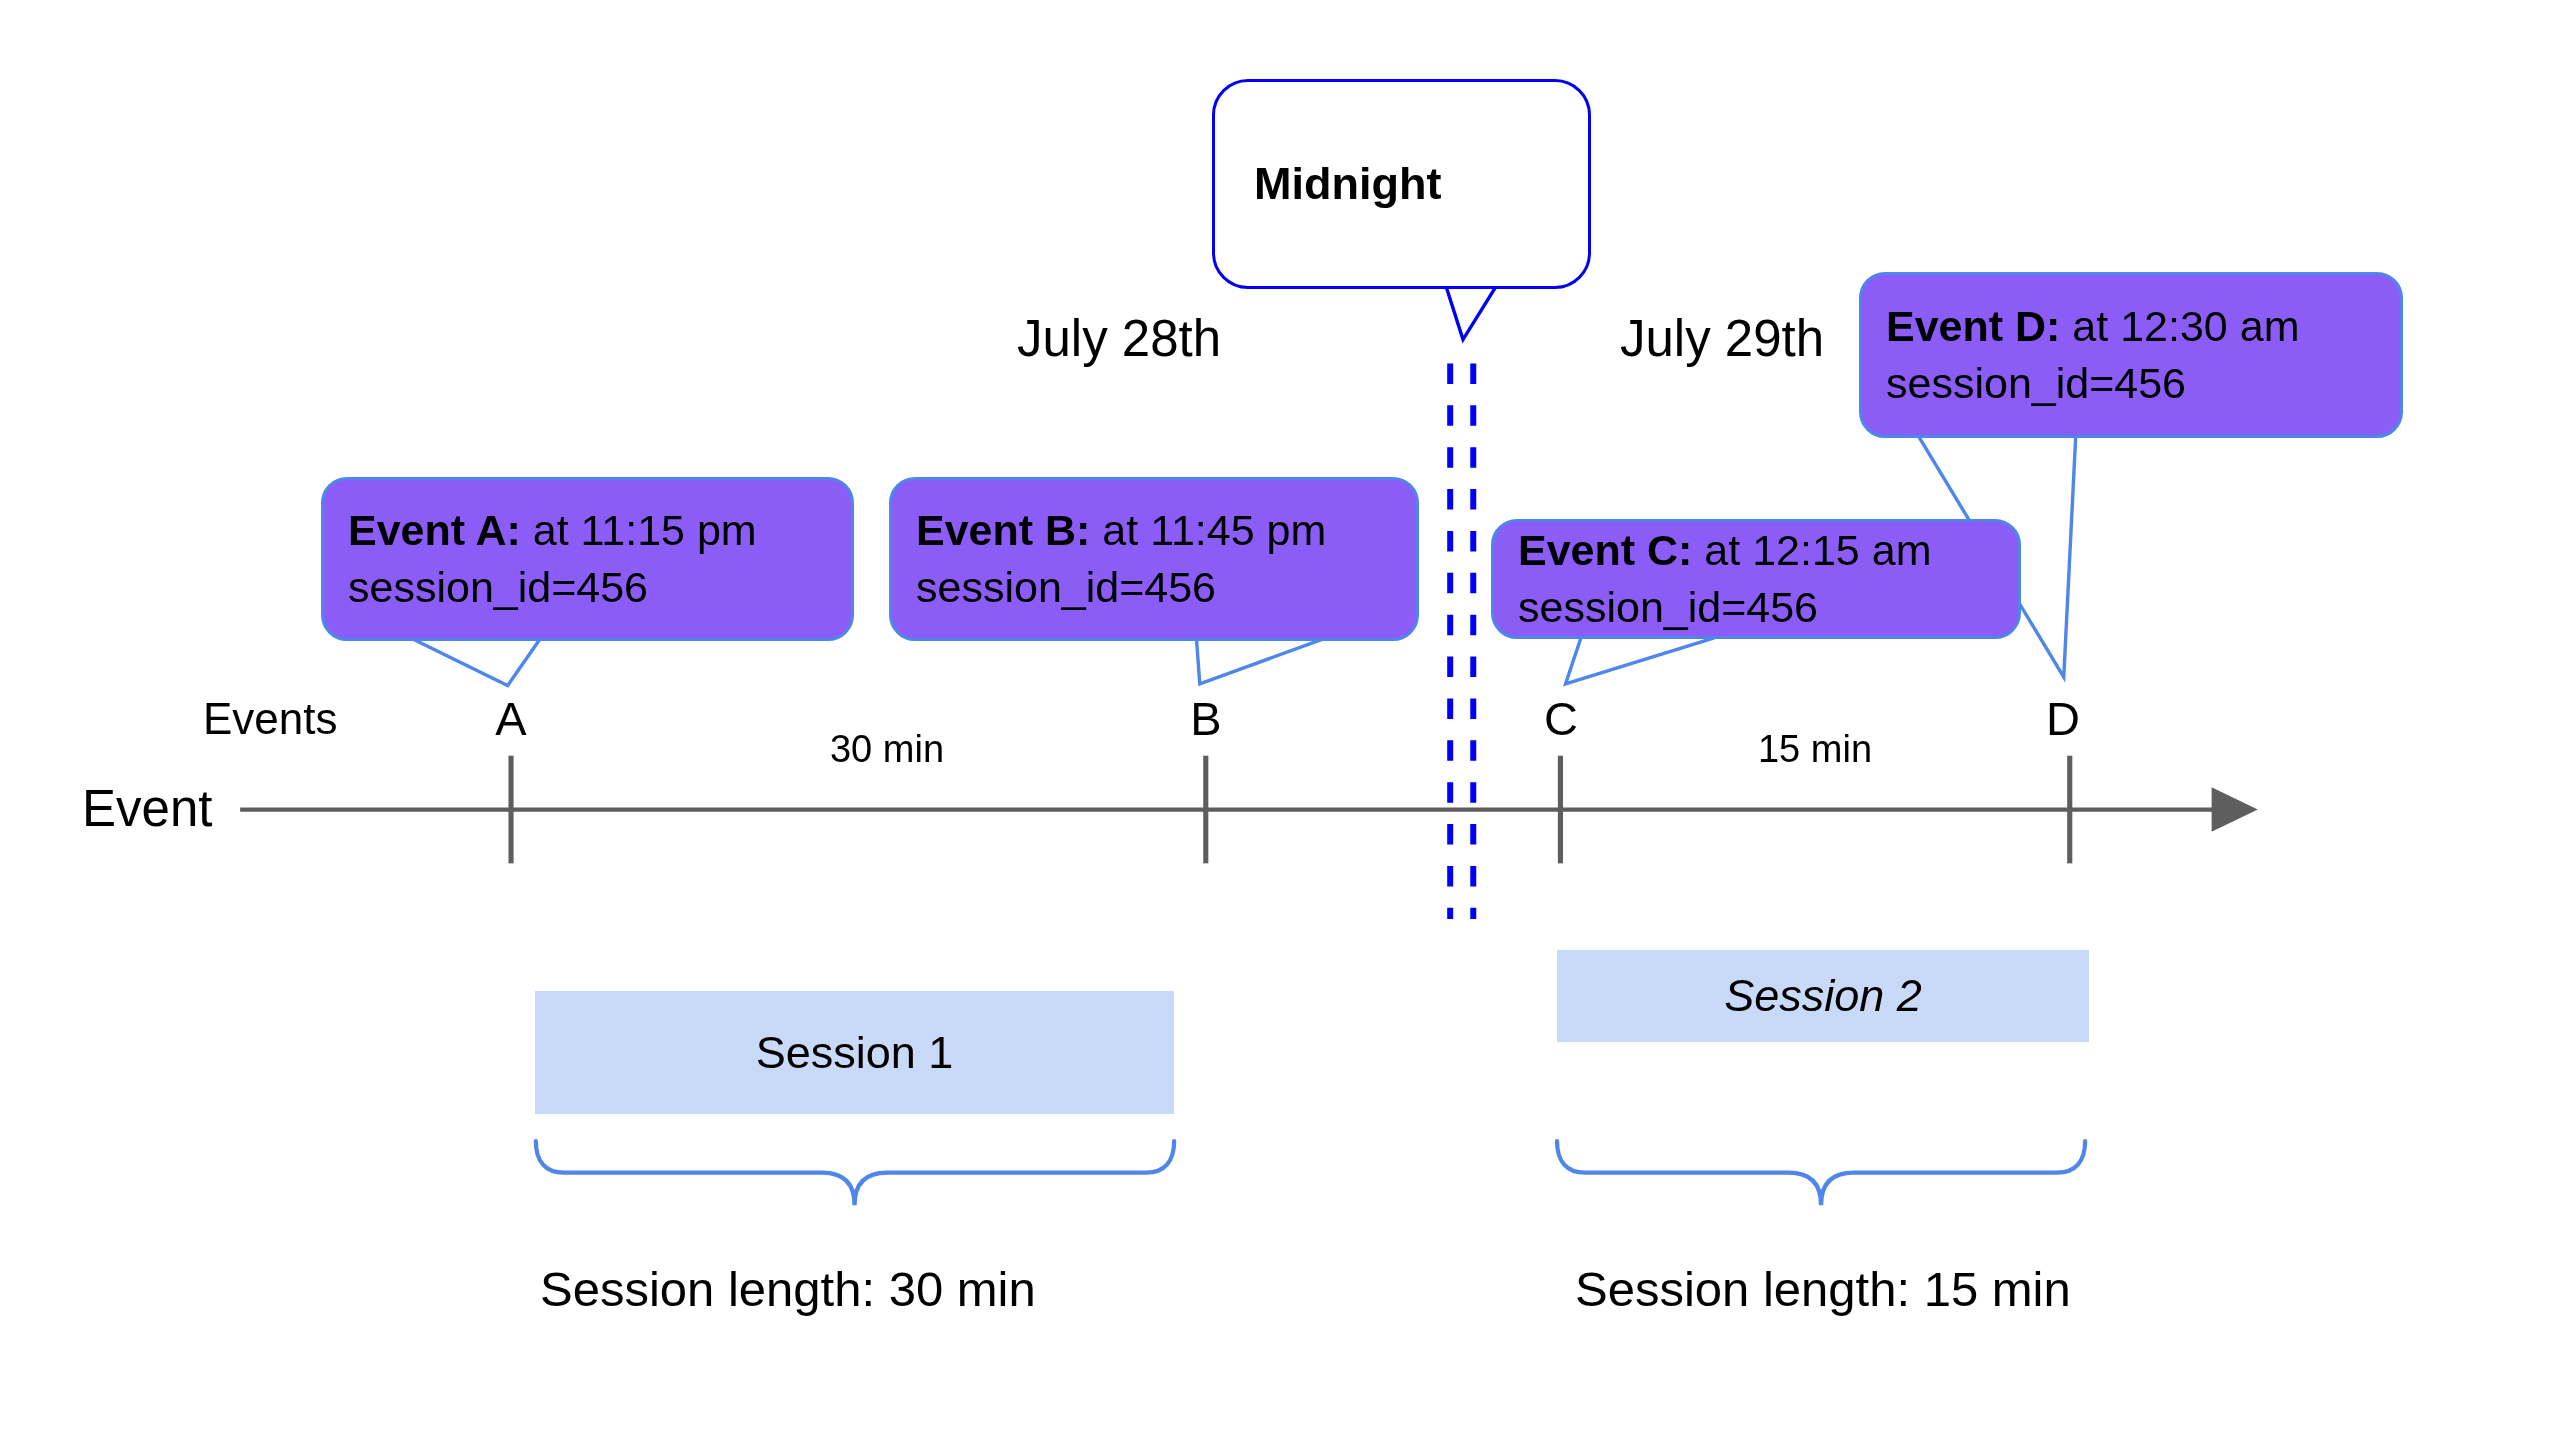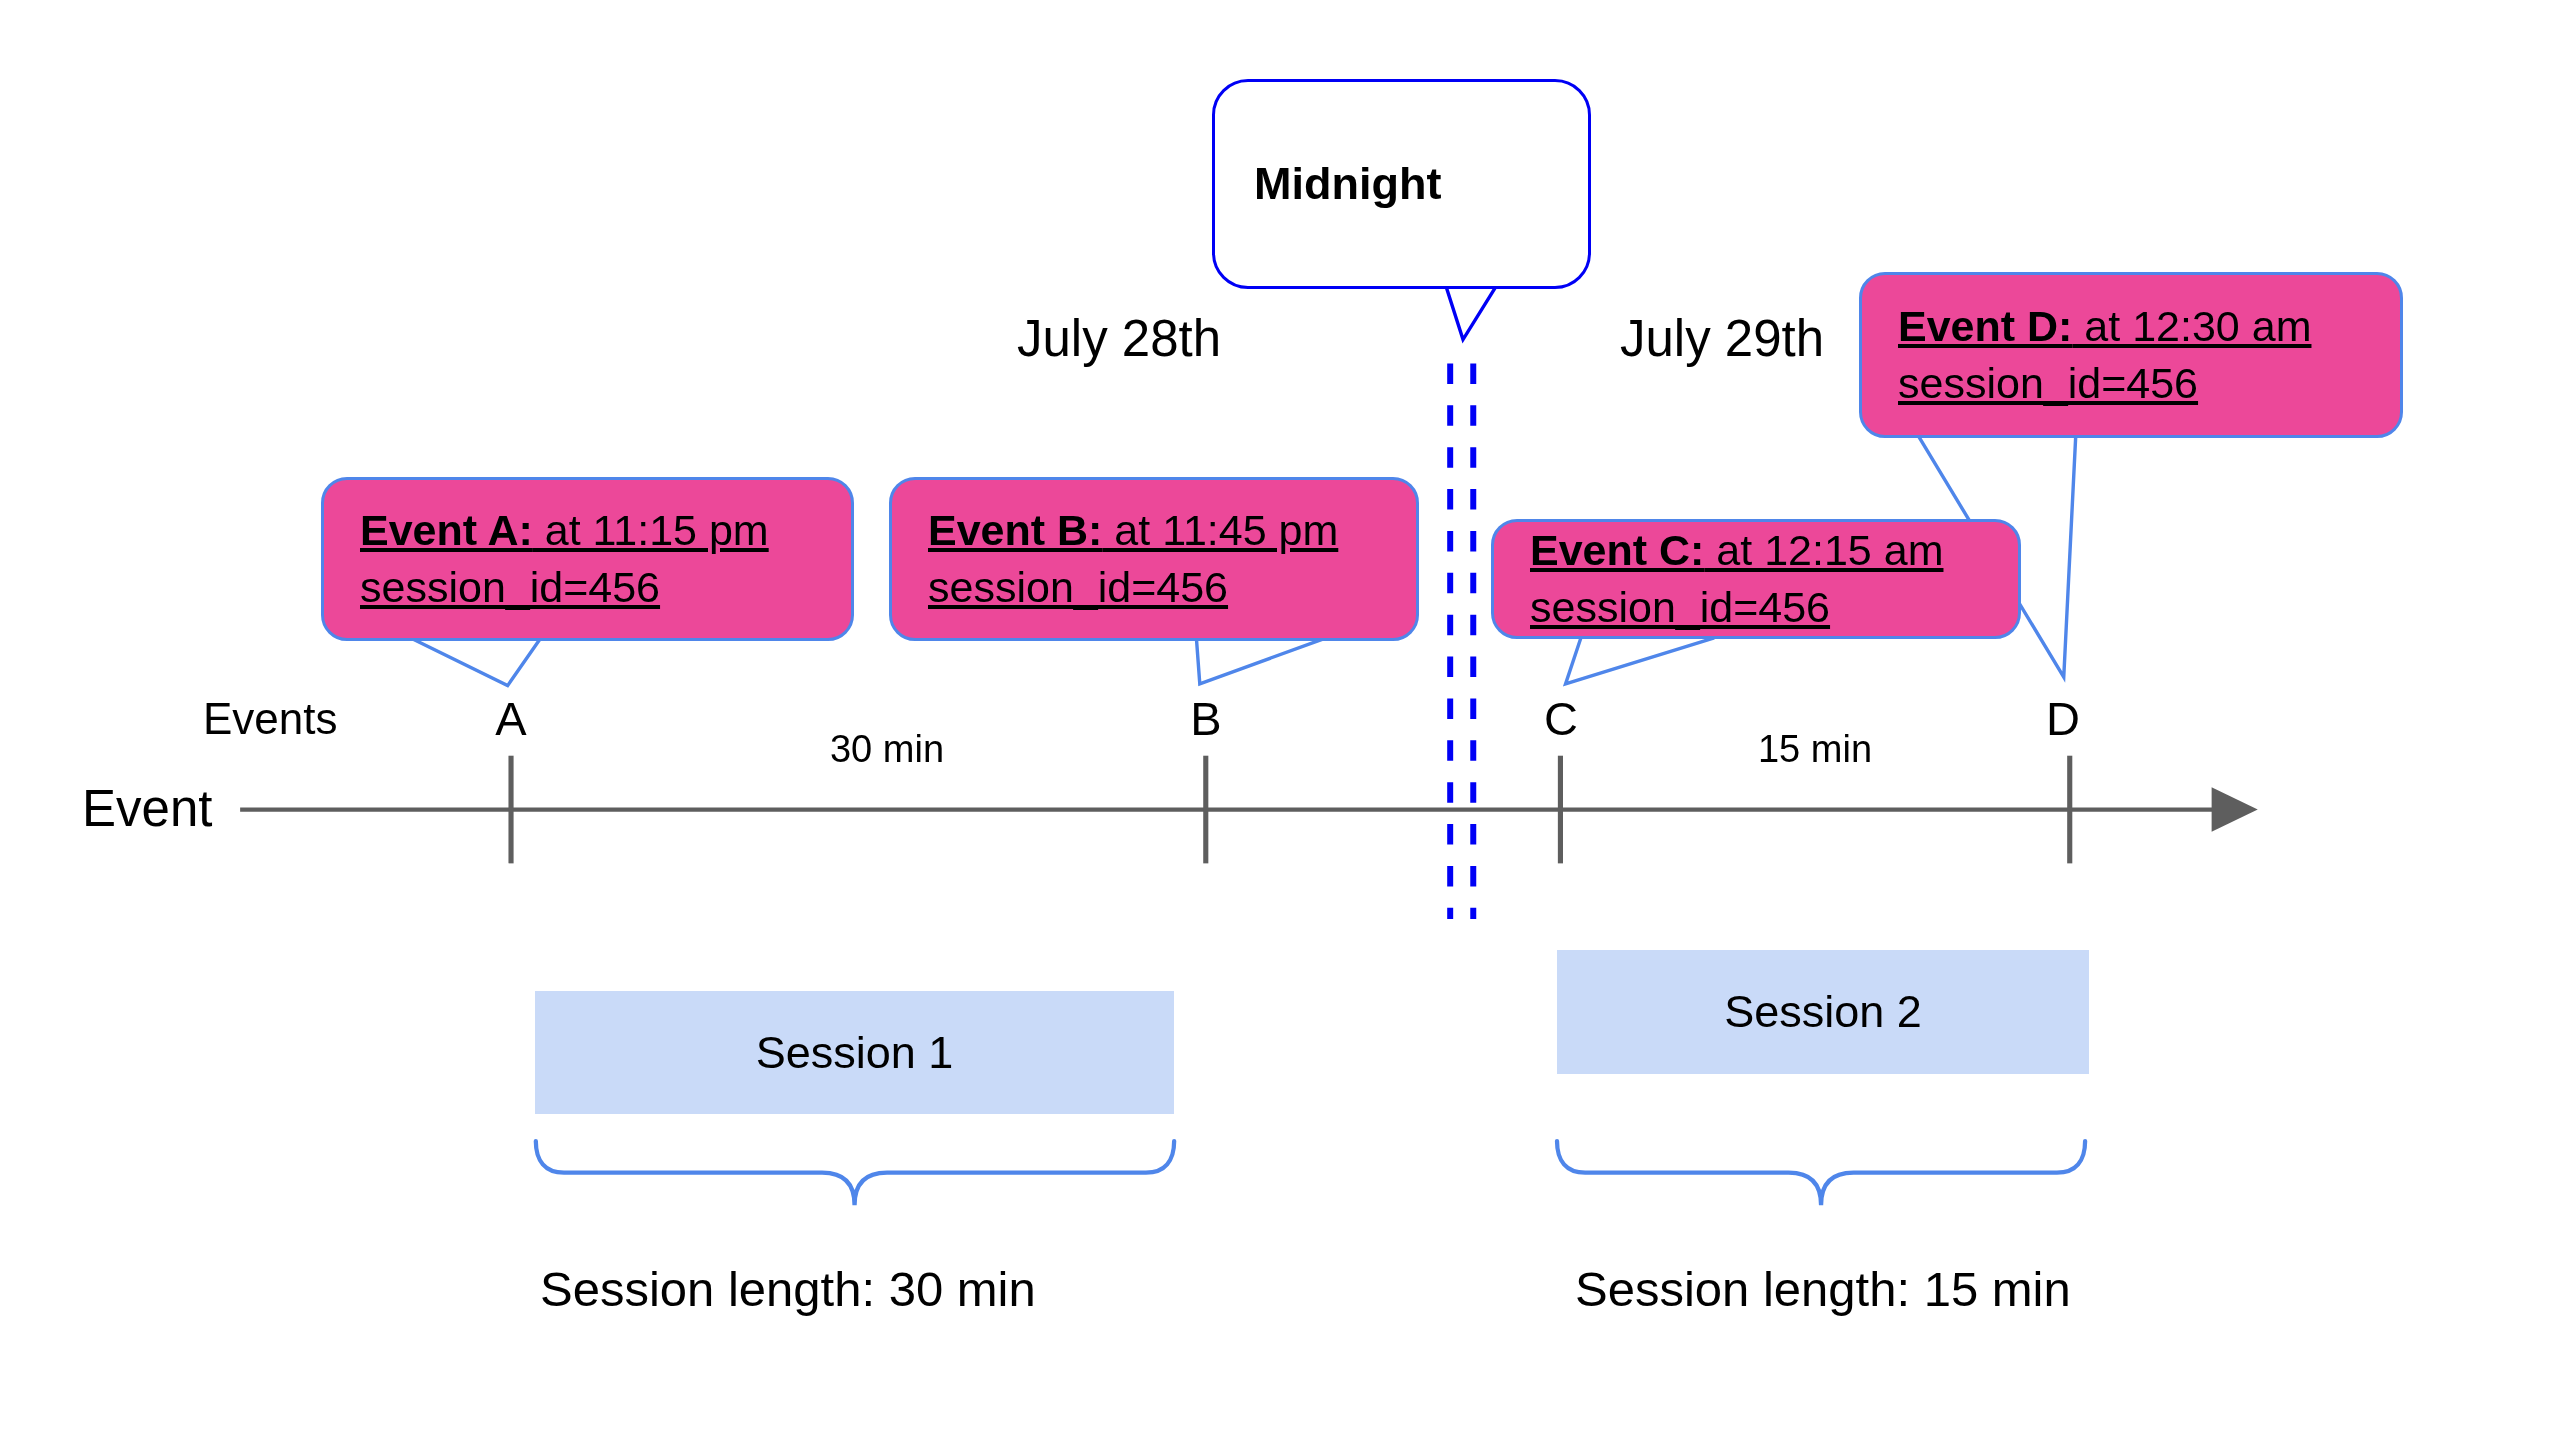--- a/index.html
+++ b/index.html
@@ -14,26 +14,26 @@
   #shape-layer{position:absolute;left:0;top:0;z-index:0;}
   .label{position:absolute;white-space:nowrap;z-index:2;}
   .date-label{font-size:51px;}
   .axis-label{font-size:44px;}
   .user-label{font-size:51px;}
   .tick-label{font-size:47px;transform:translateX(-50%);}
   .minutes-label{font-size:38px;transform:translateX(-50%);}
   .length-label{font-size:49px;}
   .callout{
     position:absolute;z-index:1;
-    background:#ec4899;
+    background:#8b5cf6;
     border:3.4px solid #4F86EA;
     border-radius:26px;
     display:flex;flex-direction:column;justify-content:center;
     font-size:43px;line-height:57px;
-    padding-left:36px;box-sizing:border-box;text-decoration:underline;
+    padding-left:24px;box-sizing:border-box;
   }
   .callout .bold{font-weight:bold;}
   .callout-midnight{
     position:absolute;z-index:1;
     background:#ffffff;
     border:3.4px solid #0000F5;
     border-radius:36px;
     display:flex;align-items:center;
     font-size:45px;font-weight:bold;
     padding-left:39px;box-sizing:border-box;
@@ -106,21 +106,21 @@
   <div class="label tick-label" style="left:1206px;top:691px;">B</div>
   <div class="label tick-label" style="left:1561px;top:691px;">C</div>
   <div class="label tick-label" style="left:2063px;top:691px;">D</div>
 
   <div class="label minutes-label" style="left:860px;top:728px;margin-left:27px;">30 min</div>
   <div class="label minutes-label" style="left:1815px;top:728px;">15 min</div>
 
   <div class="session-box" style="left:535px;top:950px;width:639px;height:123px;margin-top:41px;">
     <span>Session 1</span>
   </div>
-  <div class="session-box" style="left:1557px;top:950px;width:532px;height:124px;">
+  <div class="session-box" style="left:1557px;top:950px;width:532px;height:92px;font-style:italic;">
     <span>Session 2</span>
   </div>
 
   <div class="label length-label" style="left:540px;top:1261px;">Session length: 30 min</div>
   <div class="label length-label" style="left:1575px;top:1261px;">Session length: 15 min</div>
 
 </div>
 
 
 </body></html>

